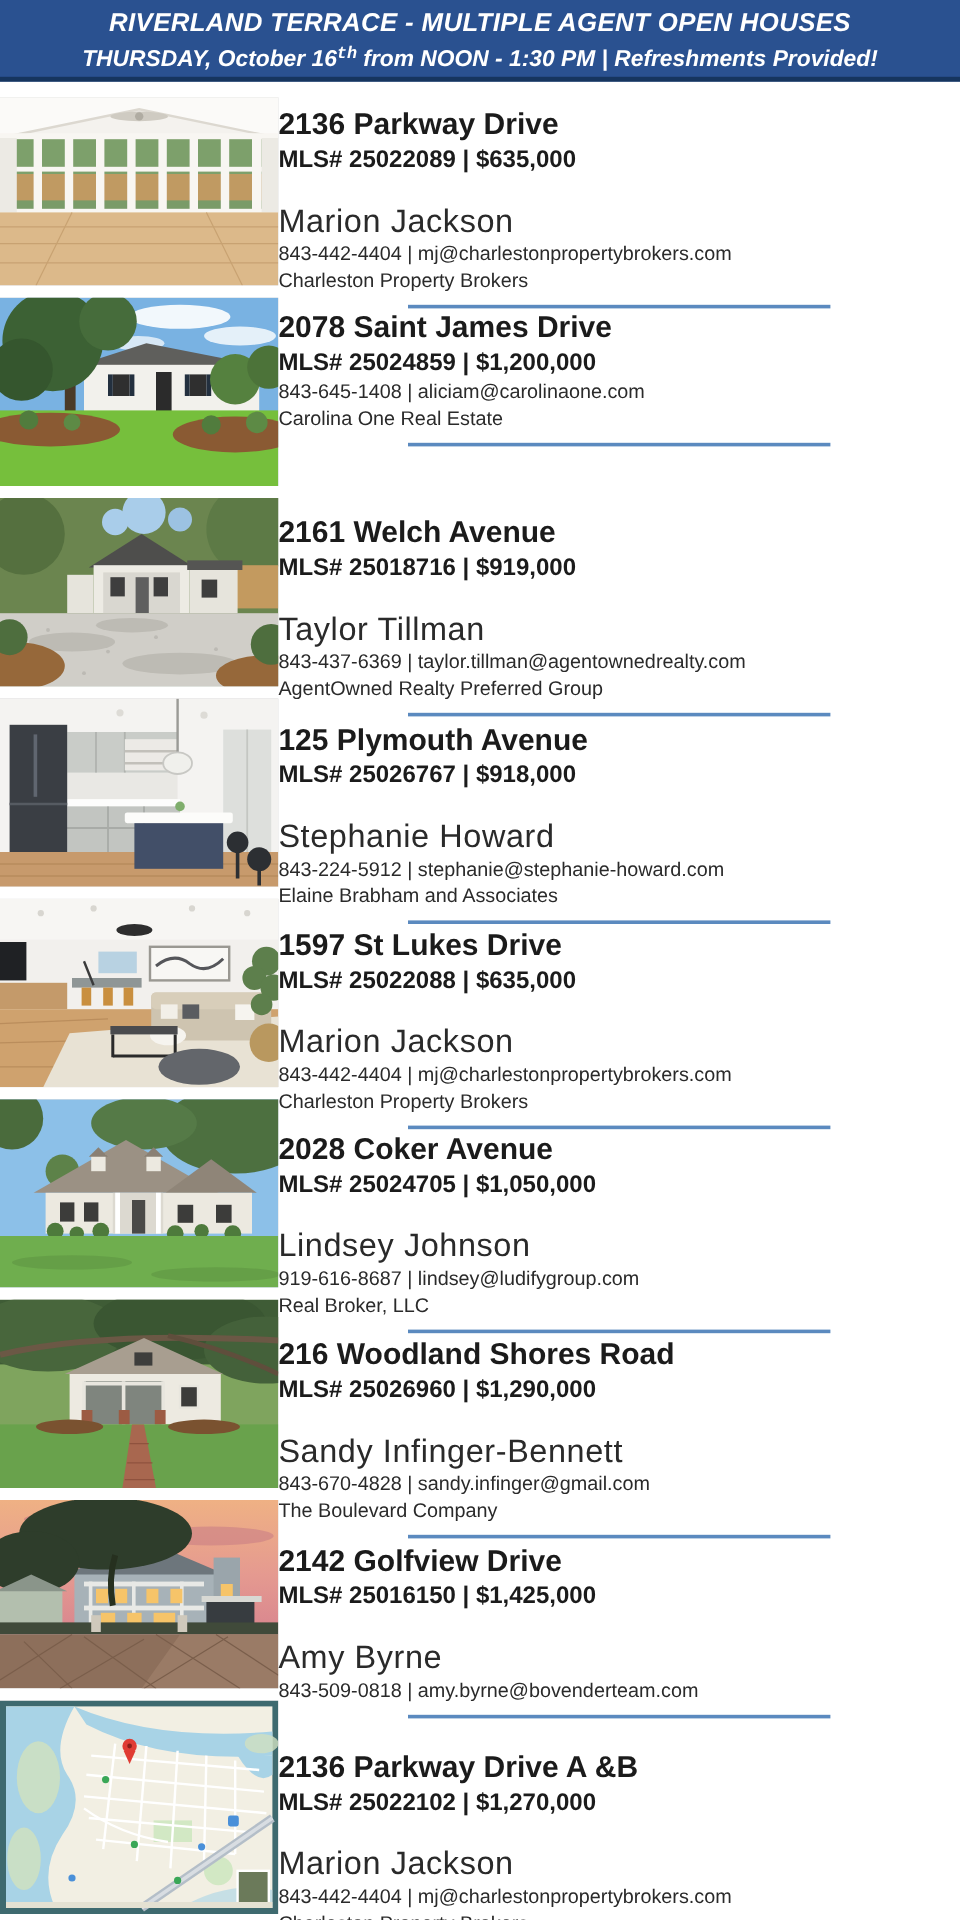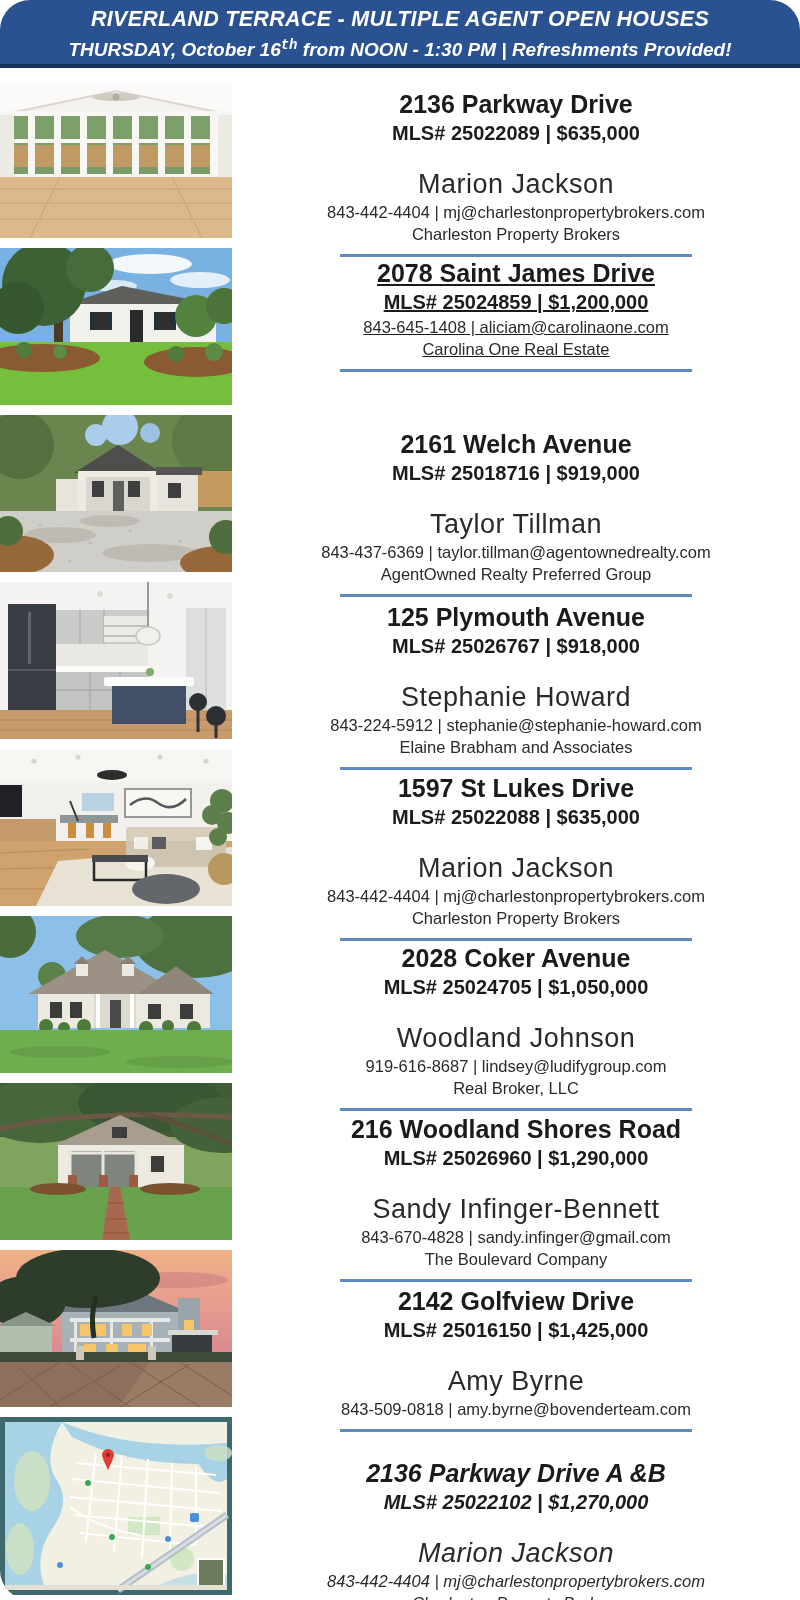--- a/index.html
+++ b/index.html
@@ -1,44 +1,44 @@
 <!DOCTYPE html>
 <html><head>
 <meta charset="utf-8">
 <style>
   html,body{margin:0;padding:0;background:#ffffff;}
   body{width:800px;font-family:"Liberation Sans",sans-serif;color:#1b1b1b;}
-  .page{width:800px;height:1600px;overflow:hidden;background:#fff;border-radius:30px;}
+  .page{width:800px;height:1600px;overflow:hidden;background:#fff;}
 
   
   .banner{
     background:#2a5190;
     border-bottom:4px solid #16355e;
     height:58px;
     text-align:center;
     color:#ffffff;
     font-style:italic;
     font-weight:bold;
     padding-top:6px;
     box-sizing:content-box;
   }
   .banner-title{font-size:21.5px;letter-spacing:.3px;line-height:26px;}
   .banner-subtitle{font-size:19px;line-height:24px;margin-top:1px;}
   .banner-subtitle sup{font-size:14px;font-family:Liberation Mono, monospace;}
 
   main{padding-top:13px;}
   .listing{display:flex;align-items:flex-start;height:157px;margin-bottom:10px;}
-  .listing:last-child{height:178px;margin-bottom:0;font-style:italic;}
+  .listing:last-child{height:178px;margin-bottom:0;}
   .photo{width:232px;height:157px;flex:none;overflow:hidden;background:#ddd;}
   .listing:last-child .photo{height:178px;}
   .photo svg{display:block;width:100%;height:100%;}
 
-  .details{flex:1;text-align:center;padding-top:8px;}
+  .details{flex:1;padding-top:8px;}
   .listing:nth-child(1) .details{padding-top:8px;}
-  .listing:nth-child(2) .details{padding-top:10px;text-decoration:underline;}
+  .listing:nth-child(2) .details{padding-top:10px;}
   .listing:nth-child(3) .details{padding-top:14px;}
   .listing:nth-child(4) .details{padding-top:20px;}
   .listing:nth-child(5) .details{padding-top:24px;}
   .listing:nth-child(6) .details{padding-top:27px;}
   .listing:nth-child(7) .details{padding-top:31px;}
   .listing:nth-child(8) .details{padding-top:36px;}
   .listing:nth-child(9) .details{padding-top:41px;}
 
   .address{font-size:25px;font-weight:bold;margin:0;line-height:30px;}
   .mls{font-size:20px;font-weight:bold;margin-top:2px;line-height:24px;}
@@ -359,21 +359,21 @@
               <circle cx="194" cy="112" r="7"></circle>
           </g>
           <rect x="0" y="114" width="232" height="43" fill="#6fae4e"></rect>
           <ellipse cx="60" cy="136" rx="50" ry="6" fill="#619844" opacity=".7"></ellipse>
           <ellipse cx="180" cy="146" rx="54" ry="6" fill="#619844" opacity=".7"></ellipse>
         </svg>
       </div>
       <div class="details">
         <h2 class="address">2028 Coker Avenue</h2>
         <div class="mls">MLS# 25024705 | $1,050,000</div>
-        <div class="agent">Woodland Johnson</div>
+        <div class="agent">Lindsey Johnson</div>
         <div class="contact">919-616-8687 | lindsey@ludifygroup.com</div>
         <div class="brokerage">Real Broker, LLC</div>
         <div class="divider"></div>
       </div>
     </section>
 
     <section class="listing">
       <div class="photo">
         <svg viewBox="0 0 232 157" preserveAspectRatio="none">
           <rect width="232" height="157" fill="#7fa45e"></rect>

